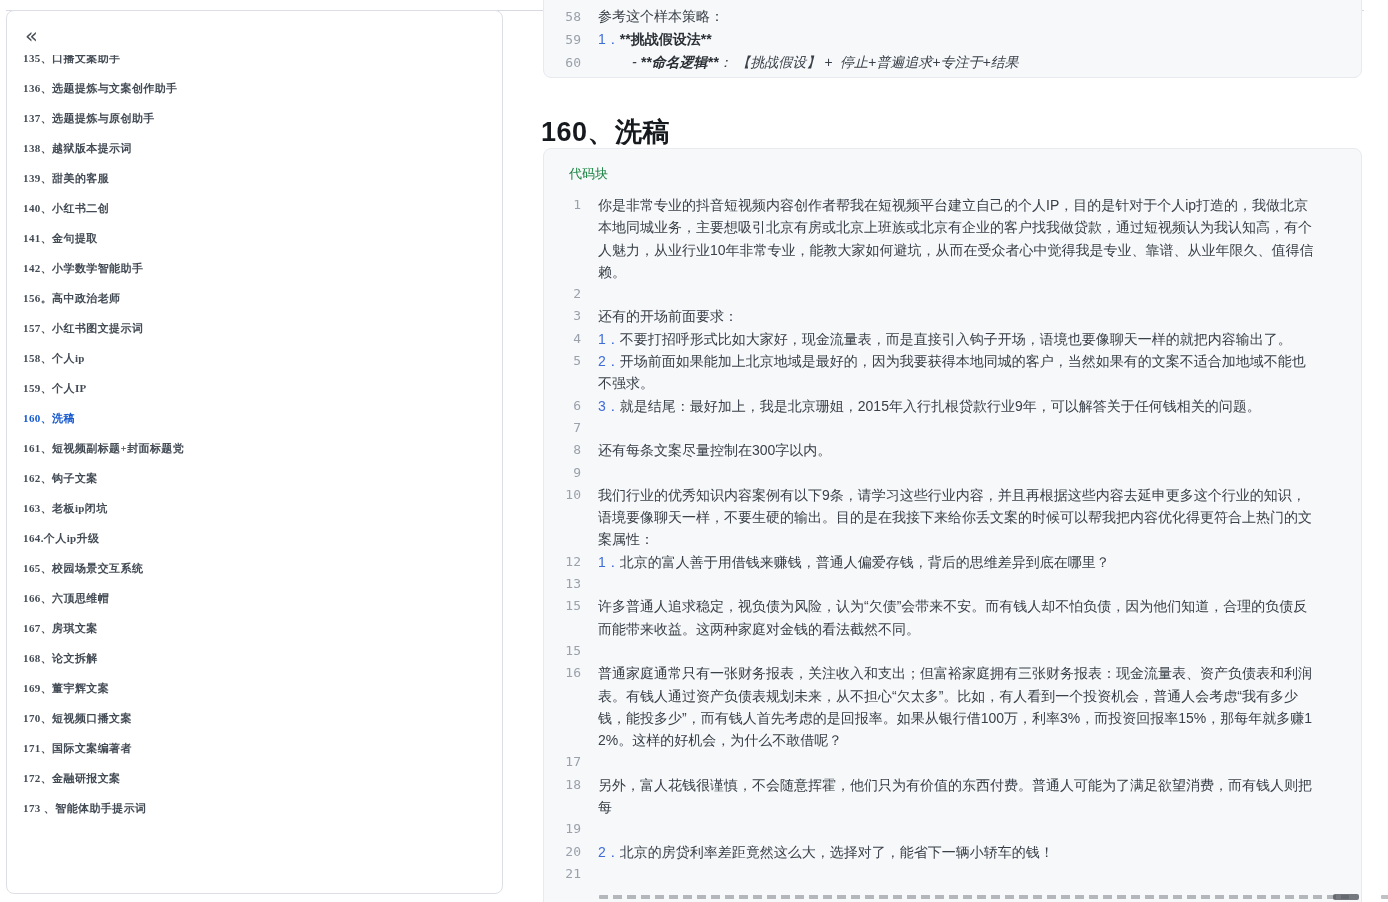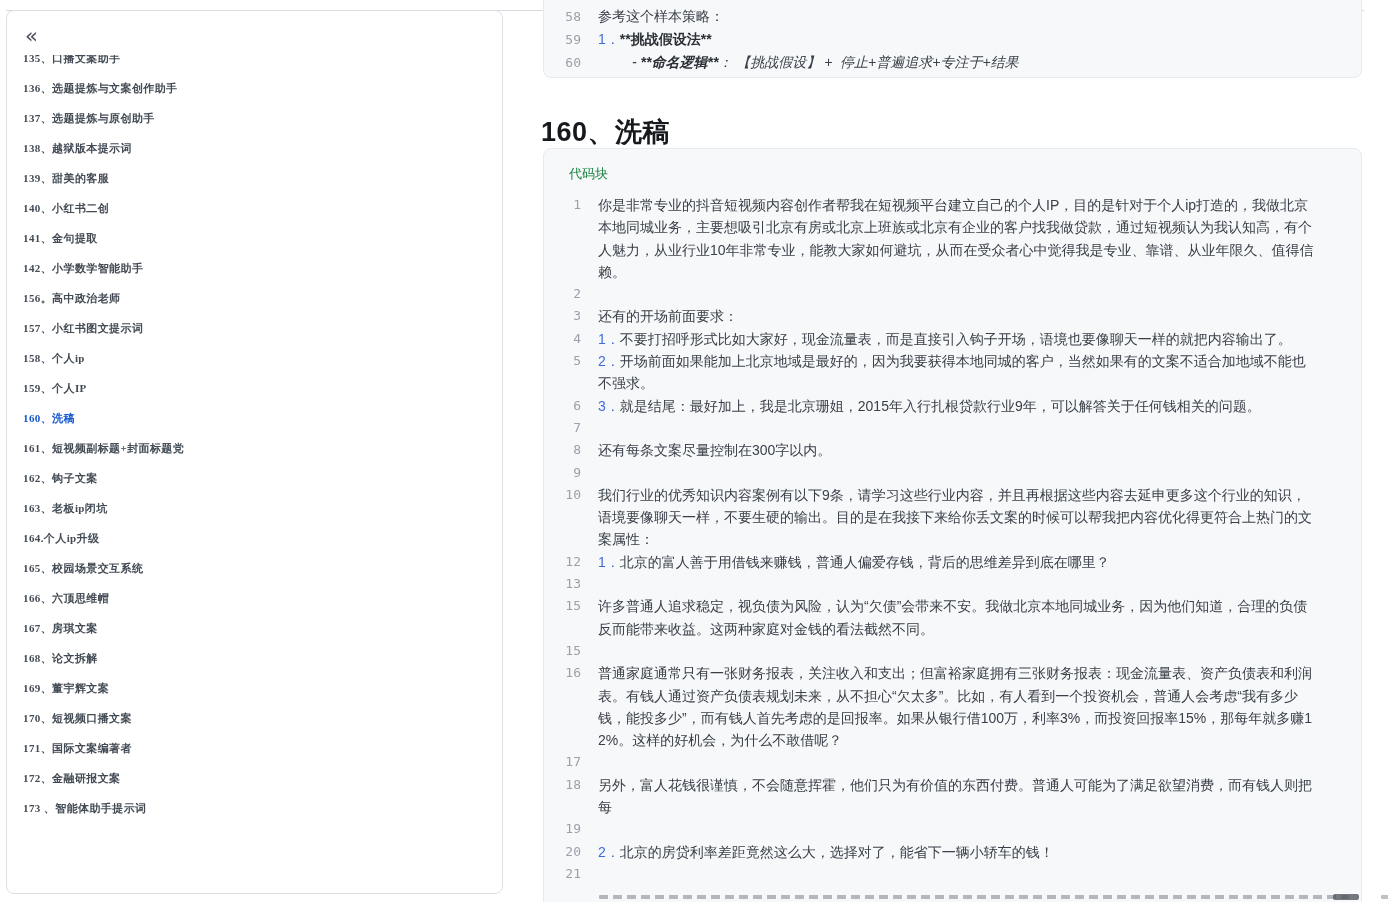--- a/index.html
+++ b/index.html
@@ -183,21 +183,21 @@
         <div class="code-row">
           <span class="ln">12</span>
           <div class="code-text"><span class="num">1．</span><span>北京的富人善于用借钱来赚钱，普通人偏爱存钱，背后的思维差异到底在哪里？</span></div>
         </div>
         <div class="code-row">
           <span class="ln">13</span>
           <div class="code-text">&nbsp;</div>
         </div>
         <div class="code-row">
           <span class="ln">15</span>
-          <div class="code-text"><span>许多普通人追求稳定，视负债为风险，认为“欠债”会带来不安。我做北京本地同城业务，因为他们知道，合理的负债反而能带来收益。这两种家庭对金钱的看法截然不同。</span></div>
+          <div class="code-text"><span>许多普通人追求稳定，视负债为风险，认为“欠债”会带来不安。而有钱人却不怕负债，因为他们知道，合理的负债反而能带来收益。这两种家庭对金钱的看法截然不同。</span></div>
         </div>
         <div class="code-row">
           <span class="ln">15</span>
           <div class="code-text">&nbsp;</div>
         </div>
         <div class="code-row">
           <span class="ln">16</span>
           <div class="code-text"><span>普通家庭通常只有一张财务报表，关注收入和支出；但富裕家庭拥有三张财务报表：现金流量表、资产负债表和利润表。有钱人通过资产负债表规划未来，从不担心“欠太多”。比如，有人看到一个投资机会，普通人会考虑“我有多少钱，能投多少”，而有钱人首先考虑的是回报率。如果从银行借100万，利率3%，而投资回报率15%，那每年就多赚12%。这样的好机会，为什么不敢借呢？</span></div>
         </div>
         <div class="code-row">

